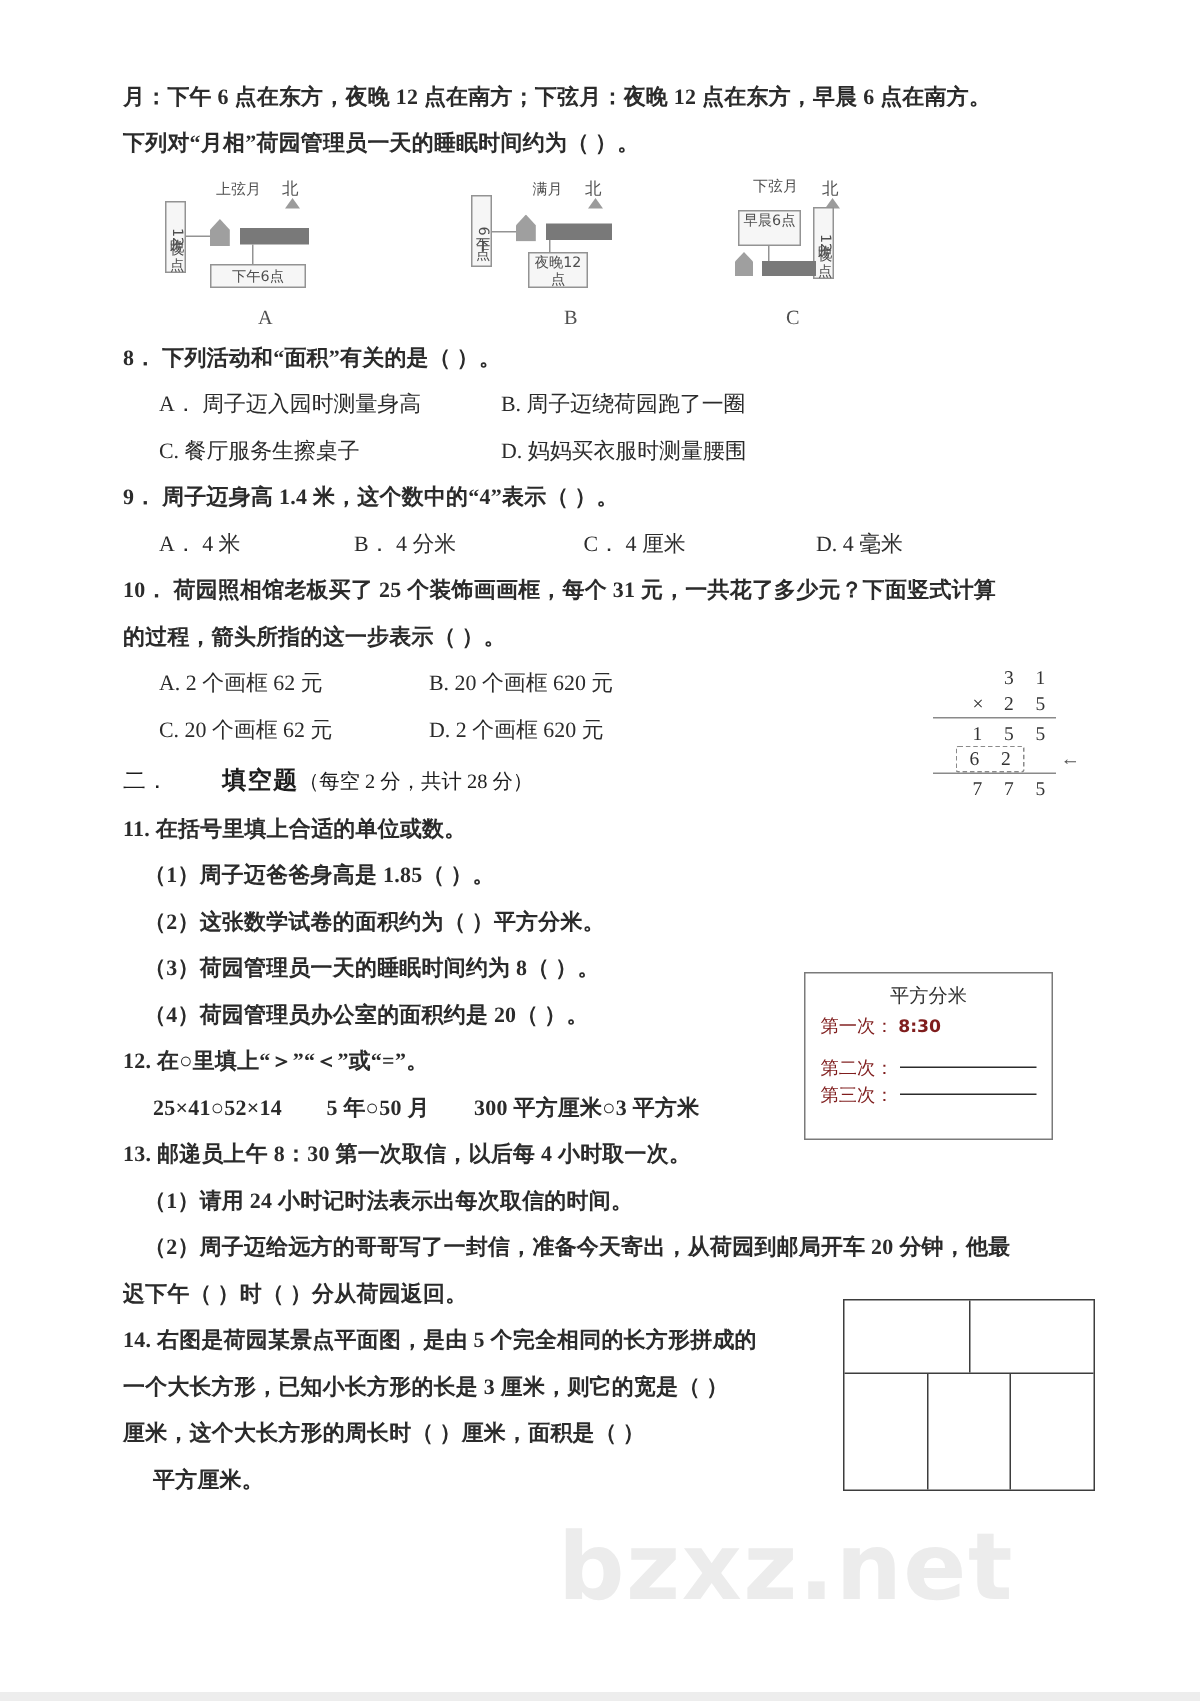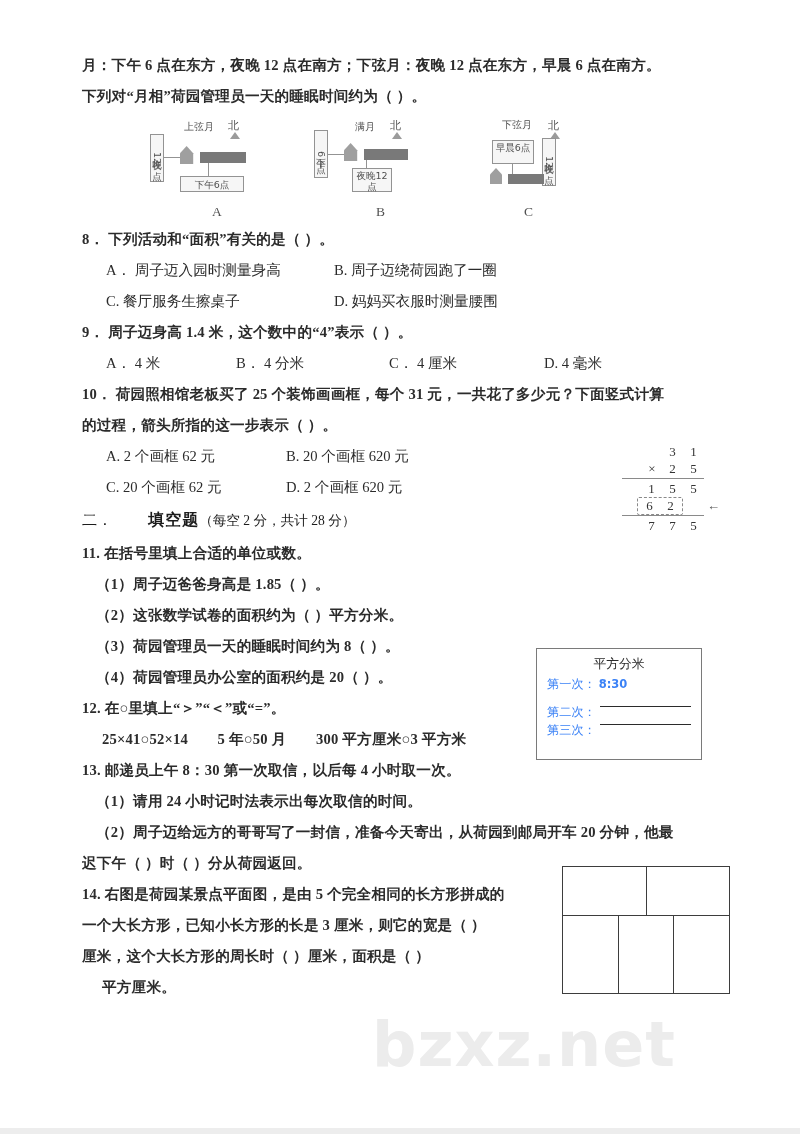--- a/index.html
+++ b/index.html
@@ -195,25 +195,25 @@
     z-index: 4;
   }
   #mailbox .mb-title {
     text-align: center;
     font-size: 12.8px;
     color: #2b2b2b;
     line-height: 18px;
   }
   .mb-row {
     font-size: 12.2px;
-    color: #3b82f6;
+    color: #7f1d1d;
     line-height: 14px;
     margin-top: 4px;
     display: flex;
-    align-items: flex-start;
+    align-items: center;
     white-space: nowrap;
   }
   .mb-row .mb-val {
     font-family: "DejaVu Sans", "Liberation Sans", sans-serif;
     font-weight: bold;
     font-size: 11.5px;
     margin-left: 3px;
   }
   .mb-blank {
     flex: 1;
@@ -275,21 +275,21 @@
 
   <div id="watermark">bzxz.net</div>
 
   <div id="content">
 
     <div class="line">月：下午 6 点在东方，夜晚 12 点在南方；下弦月：夜晚 12 点在东方，早晨 6 点在南方。</div>
     <div class="line">下列对“月相”荷园管理员一天的睡眠时间约为（        ）。</div>
 
     <div class="moonfig">
 
-      <div class="moon-card" style="left:28px;margin-left:40px;">
+      <div class="moon-card" style="left:28px;">
         <div class="mtitle" style="left:32px; top:6px; width:34px;">上弦月</div>
         <div class="mnorth" style="left:78px; top:2px;">北</div>
         <div class="mtri" style="left:80px; top:16px;"></div>
         <div class="mbox vert" style="left:0px; top:18px; width:14px; height:48px;">夜晚12点</div>
         <div class="mline" style="left:14px; top:41px; width:16px; height:1px;"></div>
         <div class="mbuild" style="left:30px; top:30px; width:22px; height:18px; clip-path: polygon(0 40%, 30% 0, 60% 40%, 60% 100%, 0 100%);"></div>
         <div class="mbuild" style="left:50px; top:36px; width:46px; height:11px; background:#6e6e6e;"></div>
         <div class="mline" style="left:58px; top:47px; width:1px; height:14px;"></div>
         <div class="mbox" style="left:30px; top:60px; width:64px; height:16px; line-height:14px;">下午6点</div>
         <div class="fig-letter" style="left:62px;">A</div>

